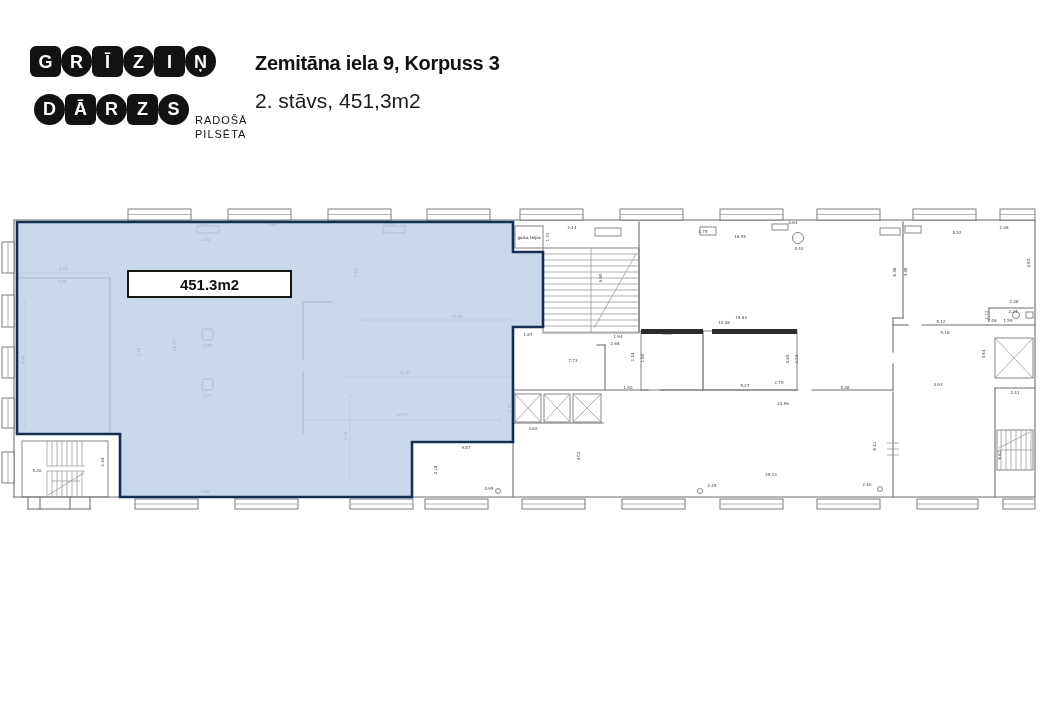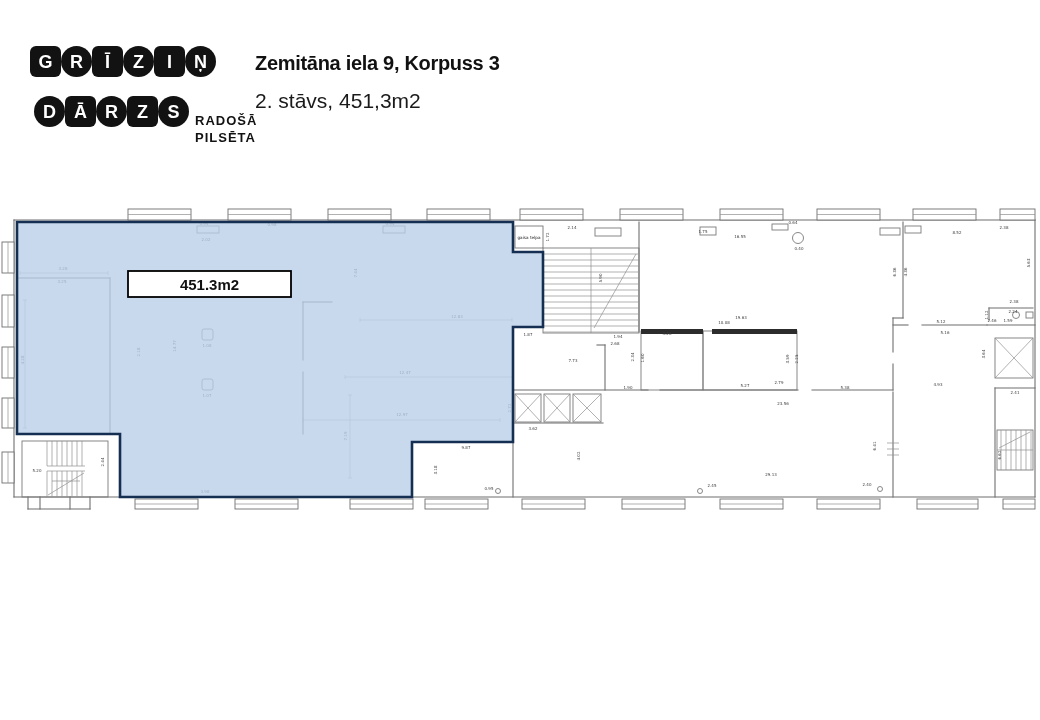--- a/index.html
+++ b/index.html
@@ -6,21 +6,21 @@
     font-family:"Liberation Sans","DejaVu Sans",sans-serif;}
   #stage{position:relative;width:1040px;height:720px;background:#fff;}
   
   #logo{position:absolute;left:30px;top:46px;}
   .logo-row{display:flex;}
   .logo-row2{margin-left:4px;margin-top:0px;align-items:center;}
   .logo-shape{width:31px;height:31px;background:#121212;color:#fff;display:flex;
     align-items:center;justify-content:center;font-weight:bold;font-size:18px;line-height:1;}
   .sq{border-radius:6px;}
   .ci{border-radius:50%;}
-  .tagline{margin-left:6px;font-size:13px;font-weight:bold;color:#121212;
+  .tagline{margin-left:6px;font-size:11px;font-weight:normal;color:#121212;
     letter-spacing:1px;line-height:1.3;align-self:center;margin-top:36px;}
   #title{position:absolute;left:255px;top:52px;font-size:20px;font-weight:bold;
     color:#111;letter-spacing:-0.3px;}
   #subtitle{position:absolute;left:255px;top:82px;font-size:21px;color:#1a1a1a;margin-top:7px;}
   
   #plan{position:absolute;left:0;top:0;}
   .wall{stroke:#6f6f6f;stroke-width:1.1;fill:none;stroke-linecap:square;}
   .thin{stroke:#8f8f8f;stroke-width:0.7;fill:none;}
   .dim{stroke:#9a9a9a;stroke-width:0.55;fill:none;}
   .fix{stroke:#777;stroke-width:0.9;fill:#fff;}

